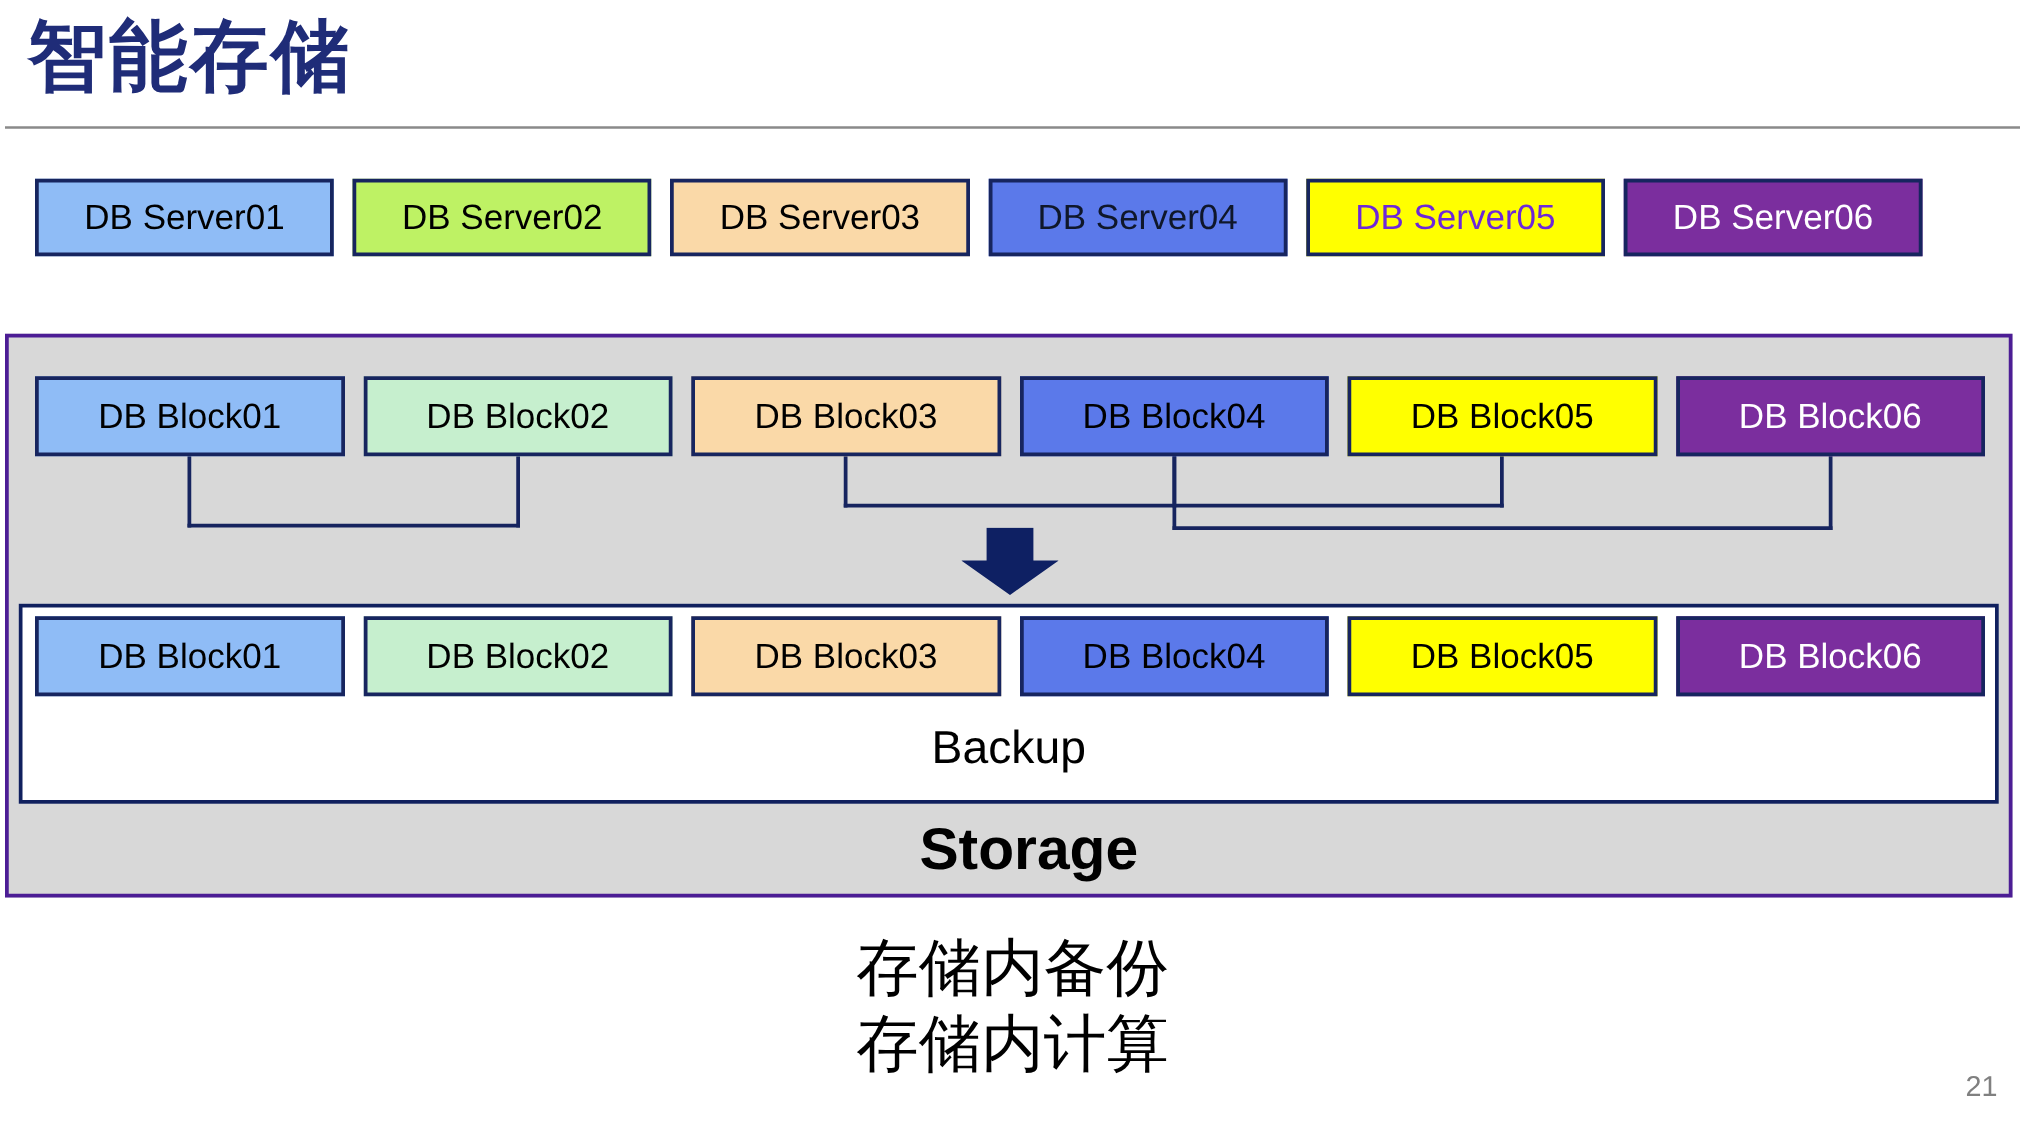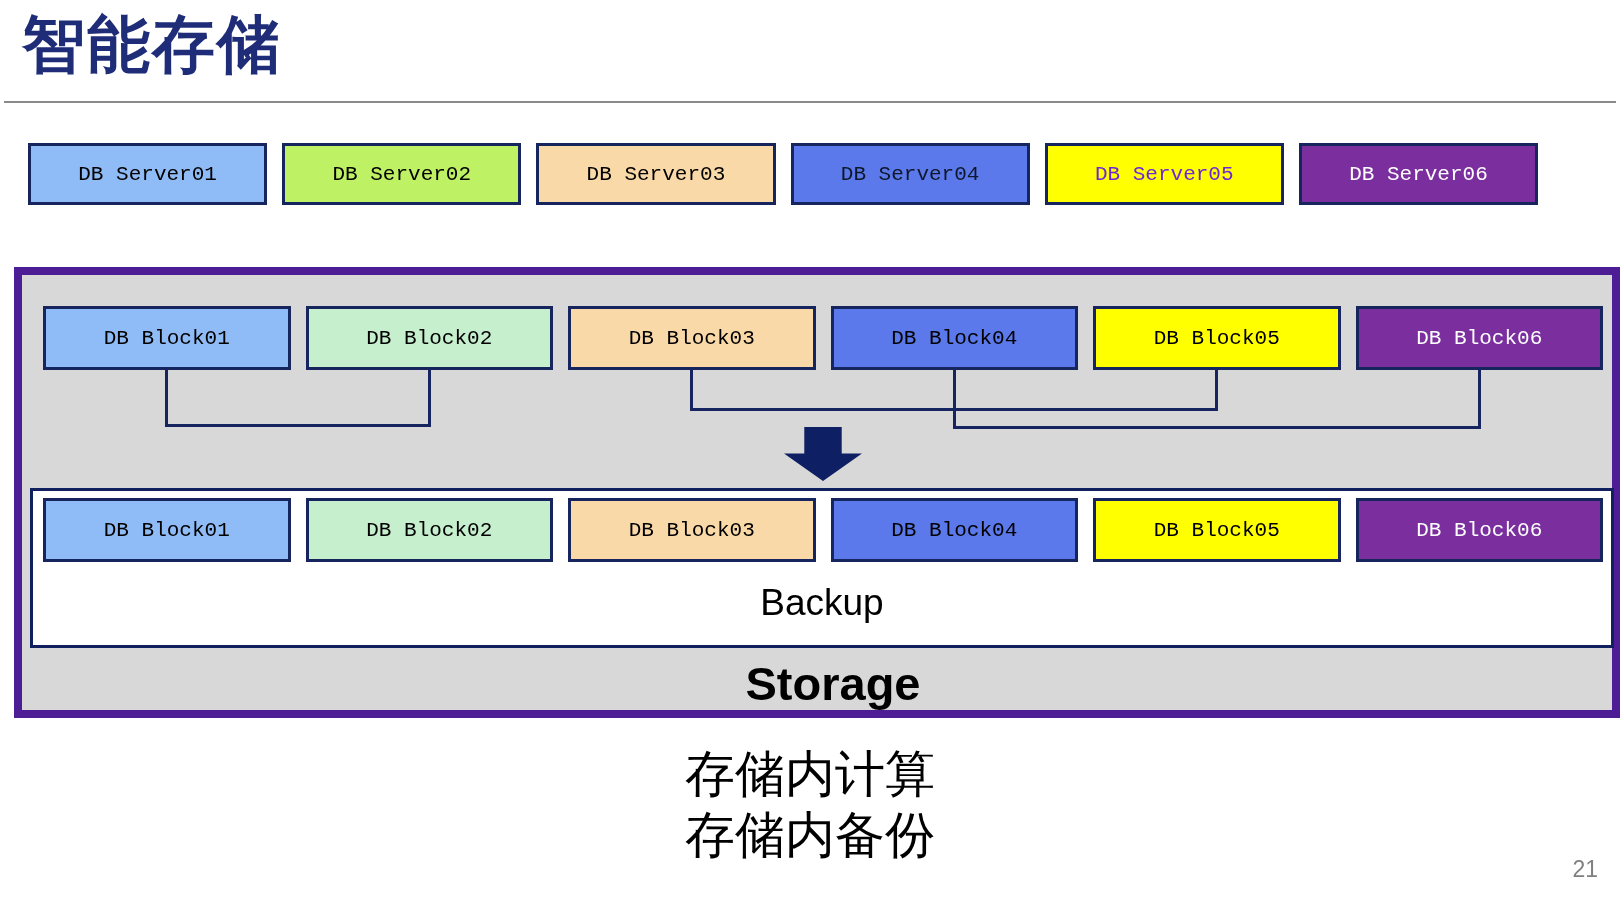--- a/index.html
+++ b/index.html
@@ -10,26 +10,26 @@
   .title {
     position:absolute; left:22px; top:2px; font-size:63px; font-weight:bold;
     letter-spacing:2px;
   }
   .rule { position:absolute; left:4px; top:101px; width:1612px; border-top:2px solid #8A8A8A; }
 
   .row { position:absolute; display:flex; gap:15px; }
   .server-row { left:28px; top:143px; width:1510px; height:62px; }
   .box {
     flex:1; display:flex; align-items:center; justify-content:center;
-    border:3px solid #17255F; font-size:21px; white-space:nowrap; box-sizing:border-box;font-family:Liberation Mono, monospace;
+    border:3px solid #17255F; font-size:28px; white-space:nowrap; box-sizing:border-box;
   }
 
   .storage-container {
     position:absolute; left:4px; top:267px; width:1606px; height:451px;
-    border:8px solid #4c1d95; box-sizing:border-box;margin-left:10px;
+    border:3px solid #4c1d95; box-sizing:border-box;
   }
   .block-row-top  { left:21px; top:31px;  width:1560px; height:64px; }
   .connector-layer { position:absolute; left:0; top:0; right:0; bottom:0; pointer-events:none; }
   .cline { position:absolute; }
 
   .down-arrow {
     position:absolute; left:762px; top:152px; width:78px; height:54px;
     clip-path:polygon(26% 0, 74% 0, 74% 49%, 100% 49%, 50% 100%, 0 49%, 26% 49%);
   }
 
@@ -141,18 +141,18 @@
             <span>DB Block06</span>
           </div>
       </div>
       <div class="backup-label" style="color: rgb(0, 0, 0);">Backup</div>
     </div>
 
     <div class="storage-label" style="color: rgb(0, 0, 0);">Storage</div>
   </div>
 
   <div class="caption">
+    <div>存储内备份</div>
     <div>存储内计算</div>
-    <div>存储内备份</div>
   </div>
 
   <div class="page-number" style="color: rgb(128, 128, 128);">21</div>
 </div>
 
 </body></html>

